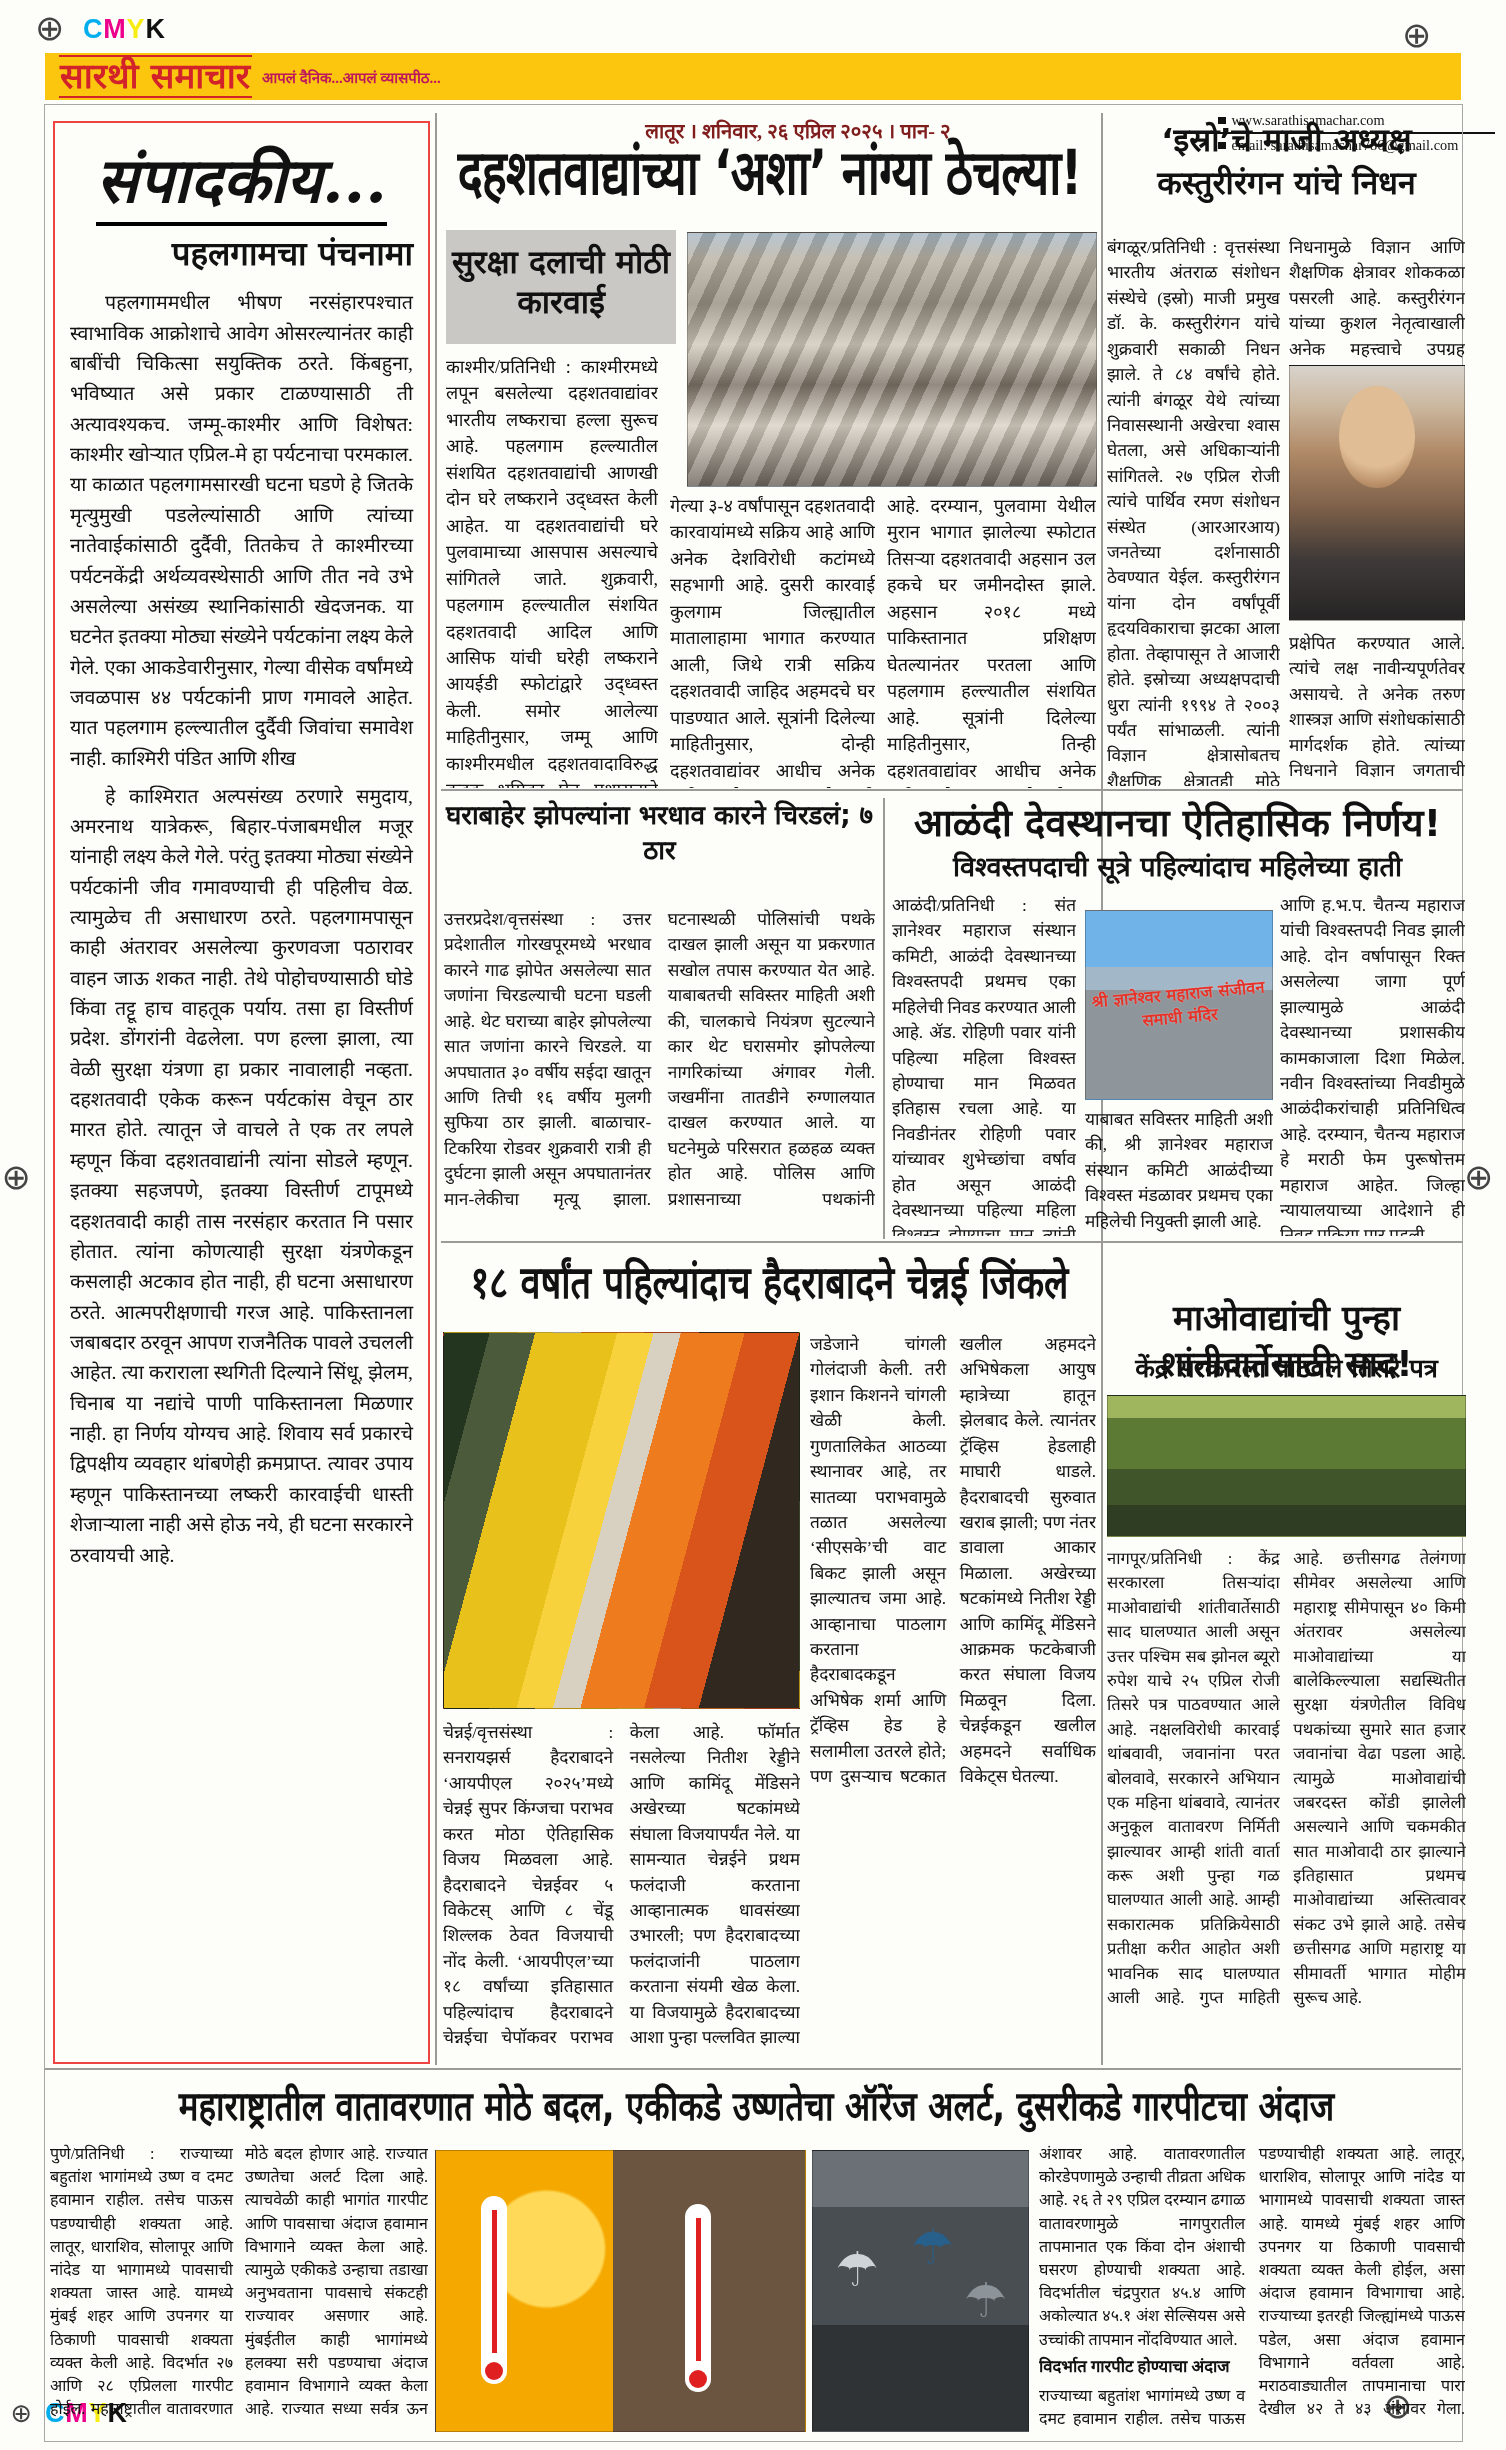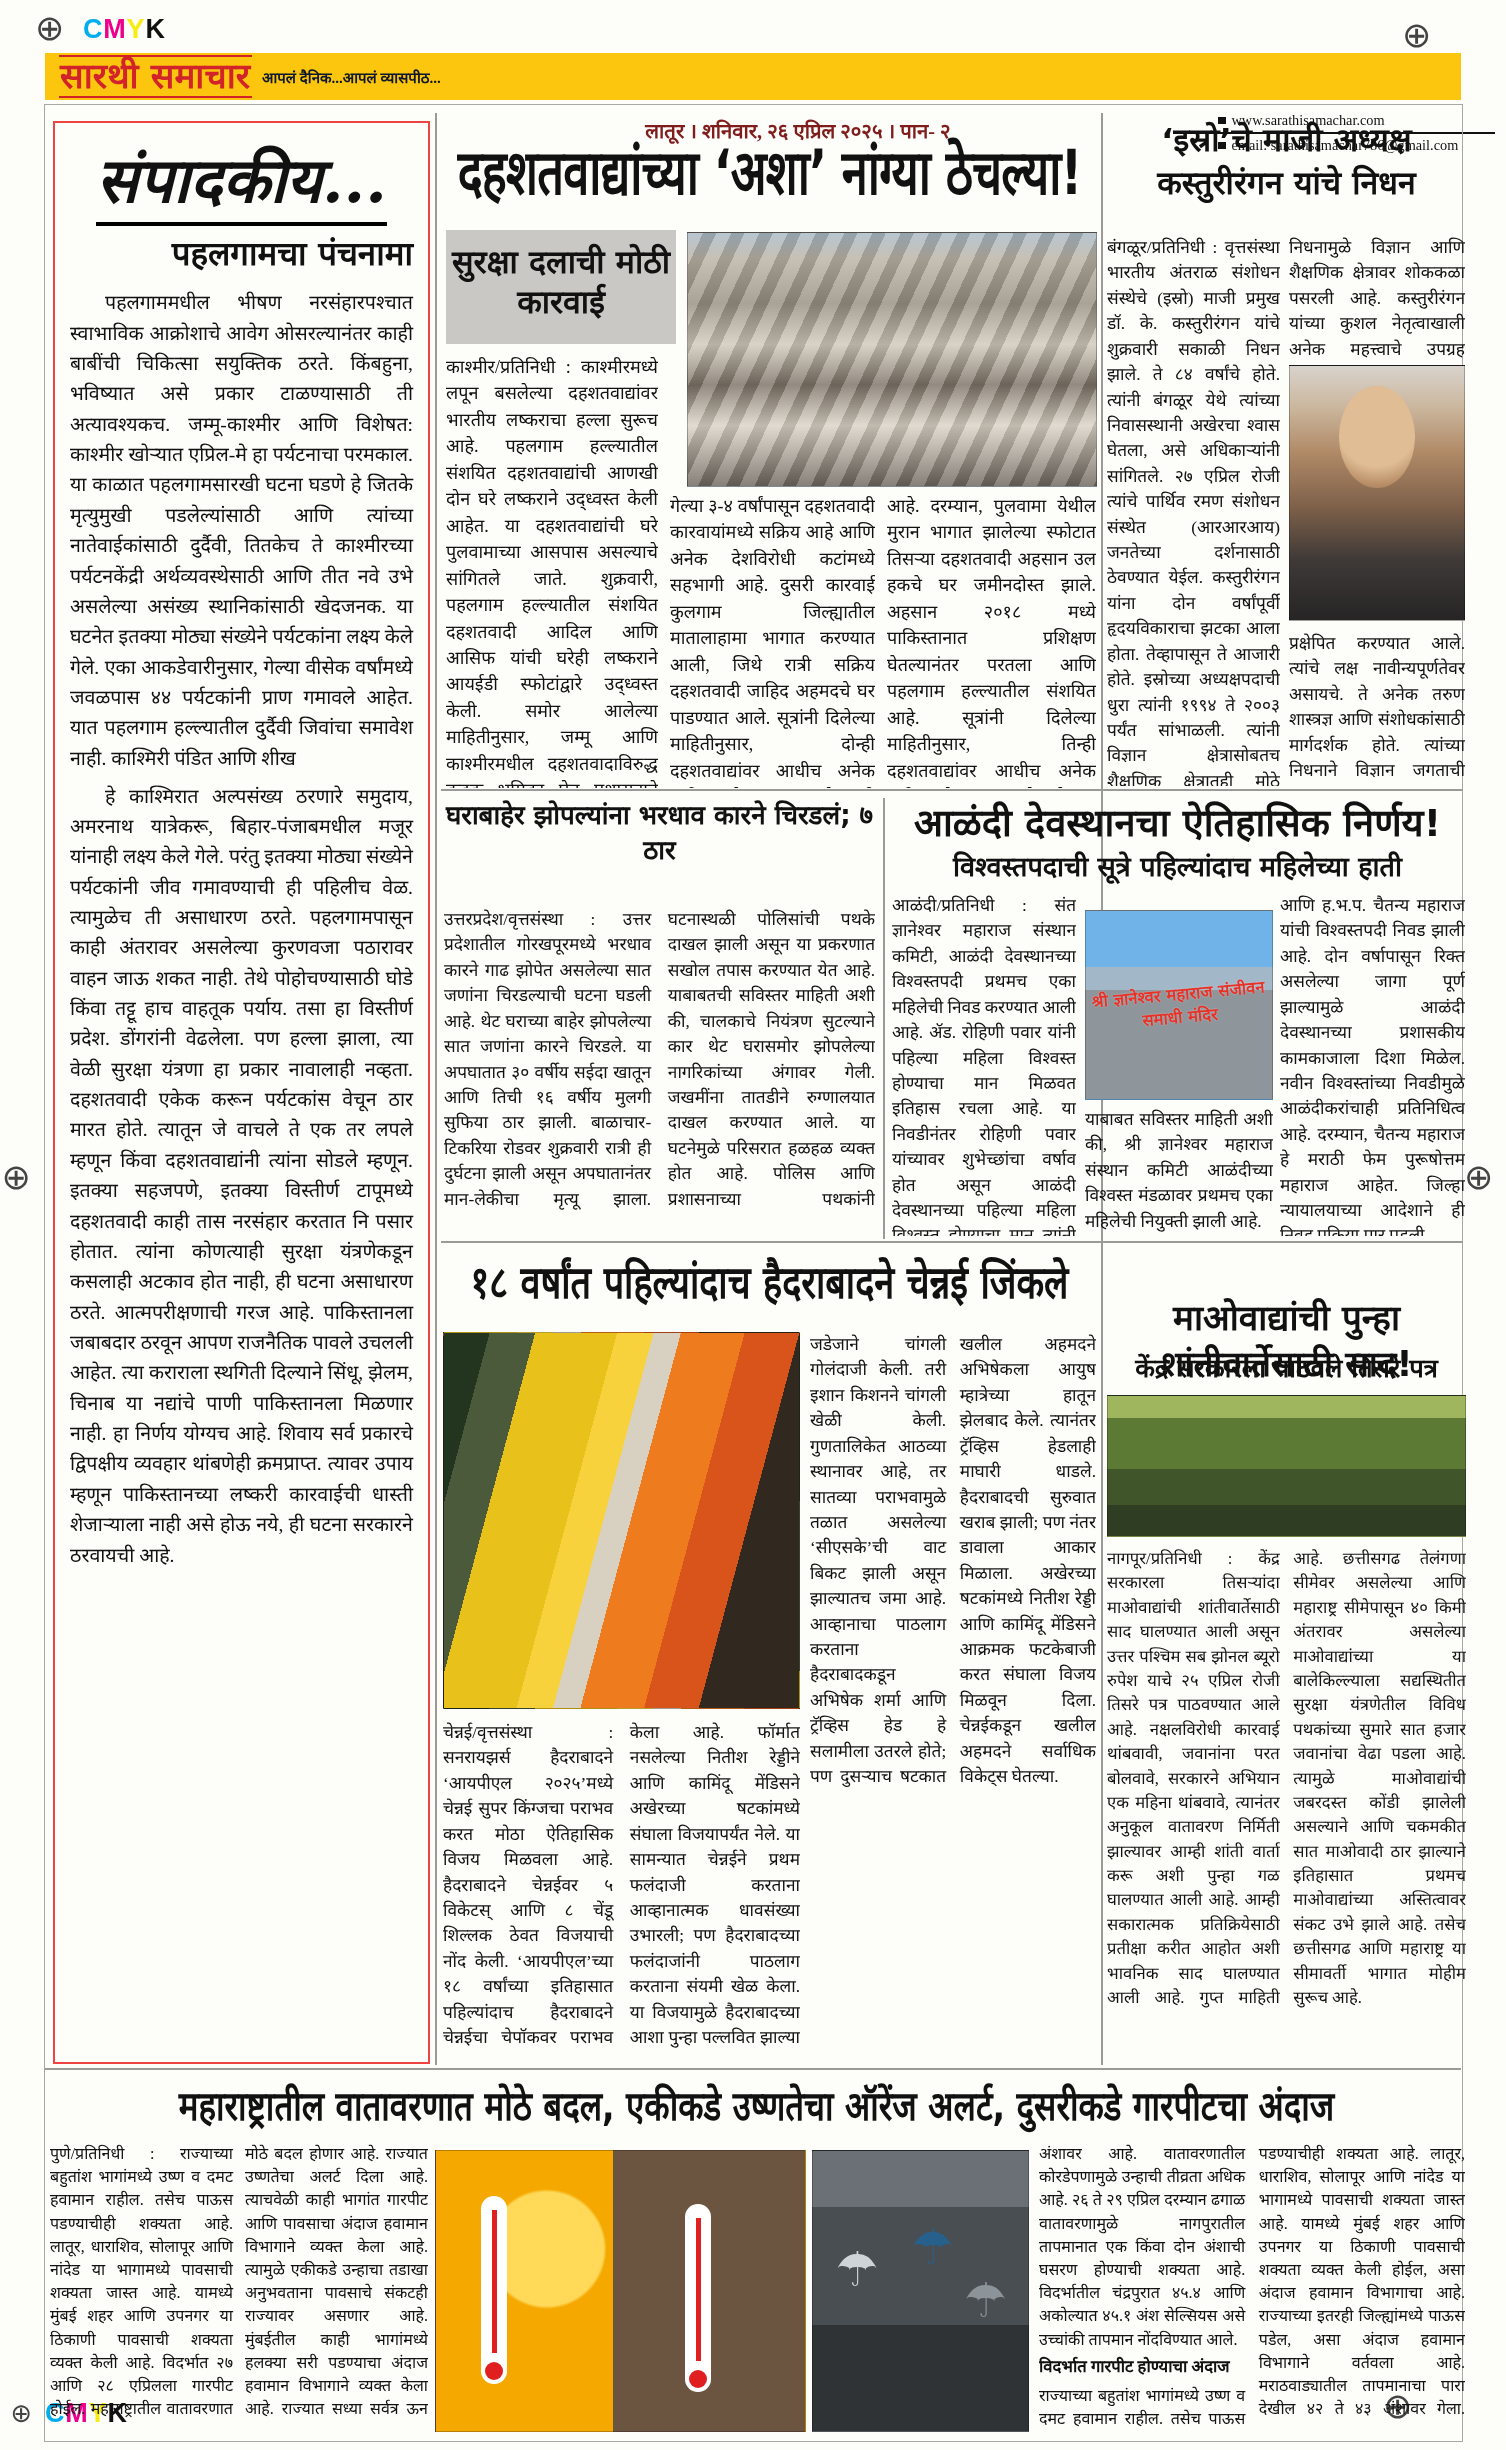--- a/index.html
+++ b/index.html
@@ -5,21 +5,21 @@
   html,body{margin:0;padding:0;background:#e8e8e4;}
   .page{position:relative;width:1506px;height:2450px;background:#fdfdf9;margin:0 auto;
         font-family:"Liberation Serif","DejaVu Serif",serif;color:#111;overflow:hidden;}
   .abs{position:absolute;box-sizing:border-box;}
   .reg{font-size:35px;color:#444;font-family:"DejaVu Sans",sans-serif;line-height:1;}
   .cmyk span{font-family:"Liberation Sans","DejaVu Sans",sans-serif;font-size:27px;font-weight:700;letter-spacing:0.8px;}
   .cmyk .c{color:#00aeef}.cmyk .m{color:#ec008c}.cmyk .y{color:#f7ec13}.cmyk .k{color:#111}
   .band{background:#fdc60e;display:flex;align-items:center;}
   .band-title{color:#d2232a;font-size:35px;font-weight:800;font-family:"DejaVu Serif","Liberation Serif",serif;
               border-top:2.3px solid #d2232a;border-bottom:2.3px solid #d2232a;line-height:1.05;padding:0.8px 1.5px;}
-  .band-tag{color:#0f172a;font-size:15px;font-weight:700;margin-left:10.5px;}
+  .band-tag{color:#be185d;font-size:15px;font-weight:700;margin-left:10.5px;}
   .band-date{font-size:20.3px;font-weight:700;color:#7f1d1d;text-align:center;}
   .contacts{font-size:14.3px;color:#111;text-align:left;line-height:1.45;}
   .contacts .row{display:flex;align-items:center;gap:6px;}
   .contacts .sep{height:1.5px;background:#111;margin:1.5px 0;}
   .sq{width:7.5px;height:7.5px;background:#111;display:inline-block;}
   .frame{border:1.5px solid #a8a7a3;}
   .vline{width:1.5px;background:#9b9a96;}
   .hline{height:1.5px;background:#9b9a96;}
   .edbox{border:2px solid #ef4444;padding:25px 15px;}
   .edlabel{font-style:italic;font-weight:800;font-size:62px;text-align:center;line-height:1.05;

